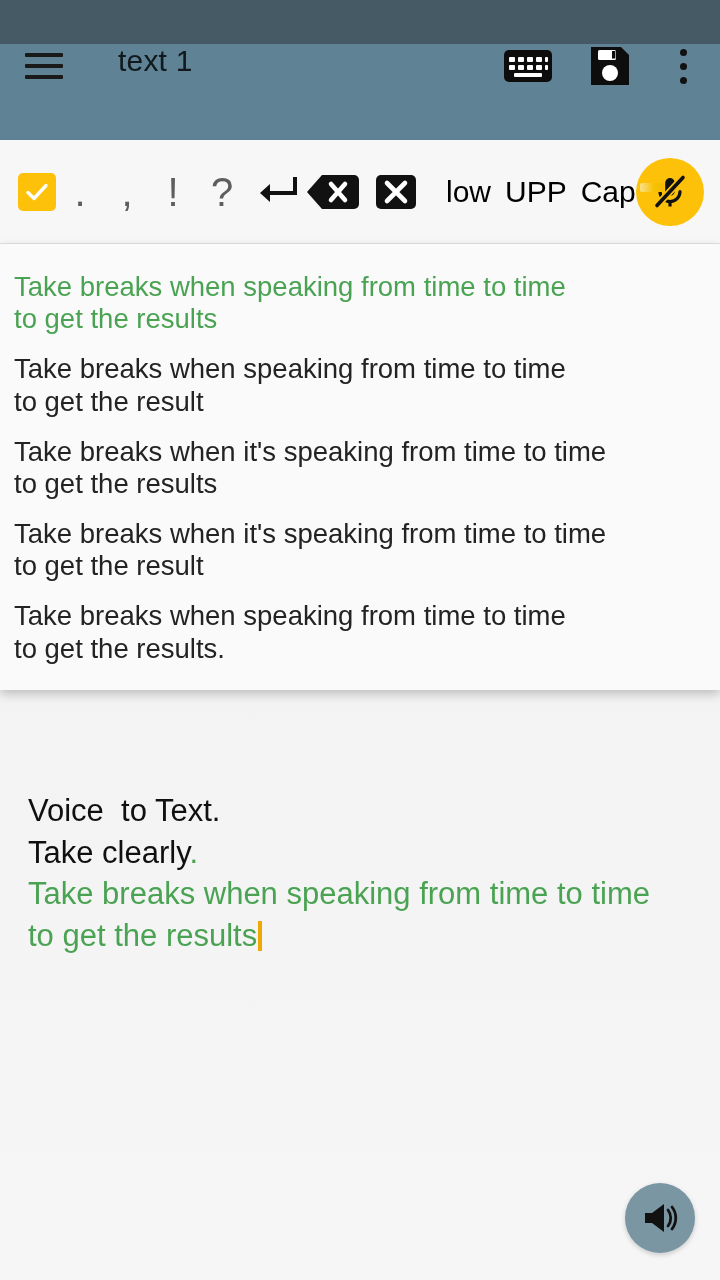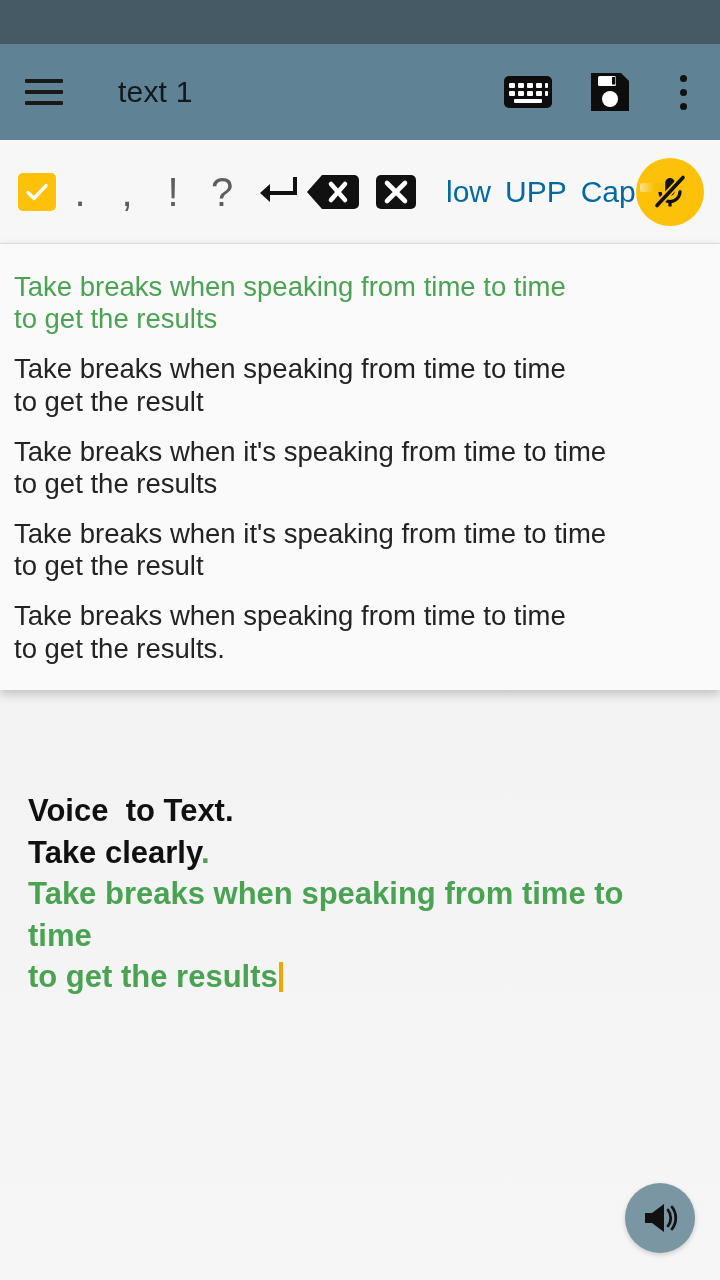--- a/index.html
+++ b/index.html
@@ -22,21 +22,21 @@
     height: 44px;
     background: #455a64;
     width: 100%;
   }
 
   
   .app-bar {
     height: 96px;
     background: #5f8294;
     display: flex;
-    align-items: center;
+    align-items: flex-start;
     padding: 0 22px;
     position: relative;
   }
   .hamburger {
     width: 44px;
     height: 44px;
     display: flex;
     flex-direction: column;
     justify-content: center;
     gap: 7px;
@@ -133,21 +133,21 @@
   }
   .case-group {
     display: flex;
     align-items: center;
     gap: 14px;
     margin-left: 22px;
     position: relative;
   }
   .case-btn {
     font-size: 30px;
-    color: #0369a1;
+    color: #000000;
     cursor: pointer;
     white-space: nowrap;
   }
   .case-marker {
     position: absolute;
     right: -28px;
     top: 8px;
     width: 24px;
     height: 9px;
     background: linear-gradient(90deg,#fbe08a 0%, #f7c100 60%, #f2bb00 100%);
@@ -193,21 +193,20 @@
     right: 0;
     top: 790px;
     bottom: 0;
     padding: 0 28px;
   }
   .editor-line {
     font-size: 31px;
     line-height: 41.5px;
     color: #101010;
     white-space: pre-wrap;
-    font-weight: bold;
   }
   .editor-line.green { color: #4aa352; }
   .tail-dot { color: #4aa352; }
   .caret {
     display: inline-block;
     width: 4px;
     height: 30px;
     background: #f0a800;
     vertical-align: -5px;
     margin-left: 1px;

